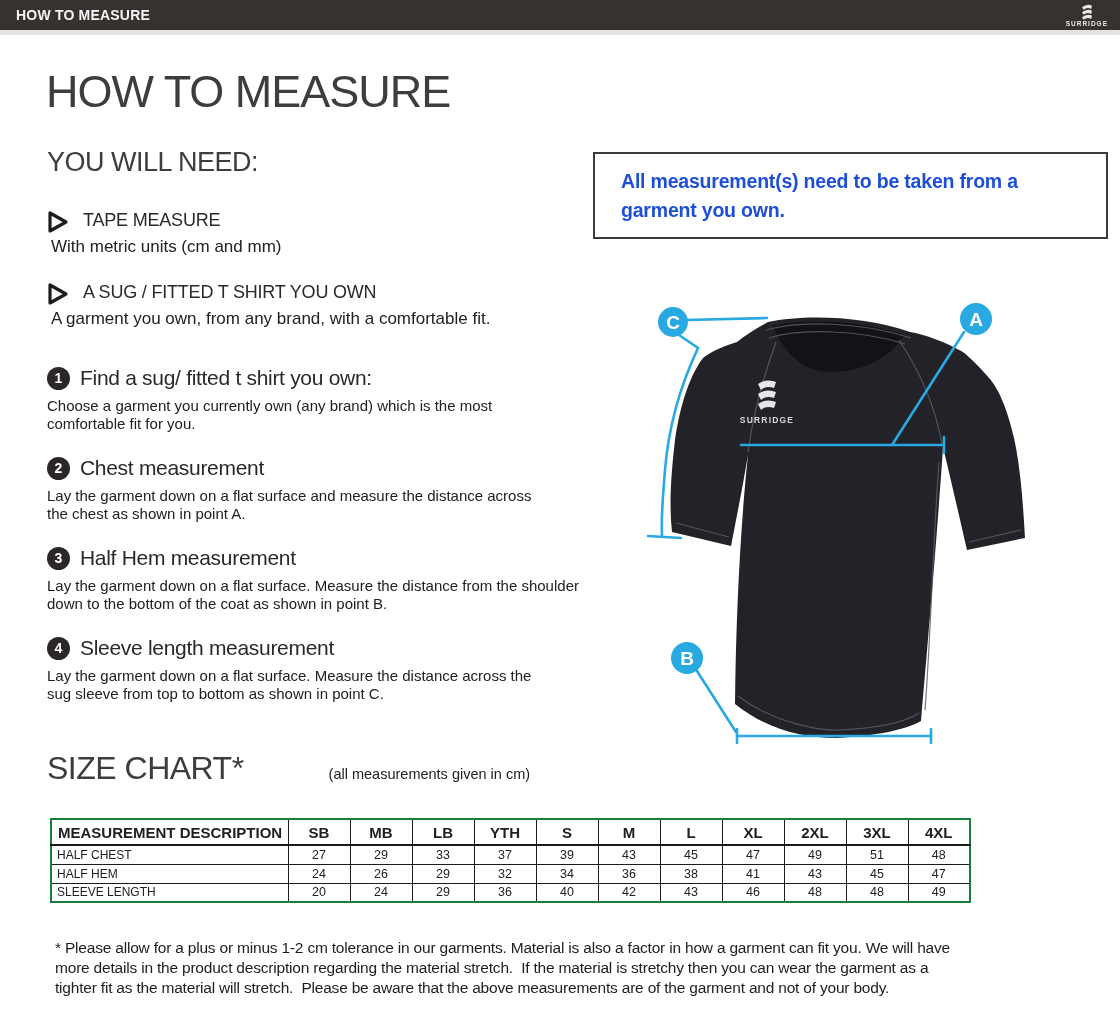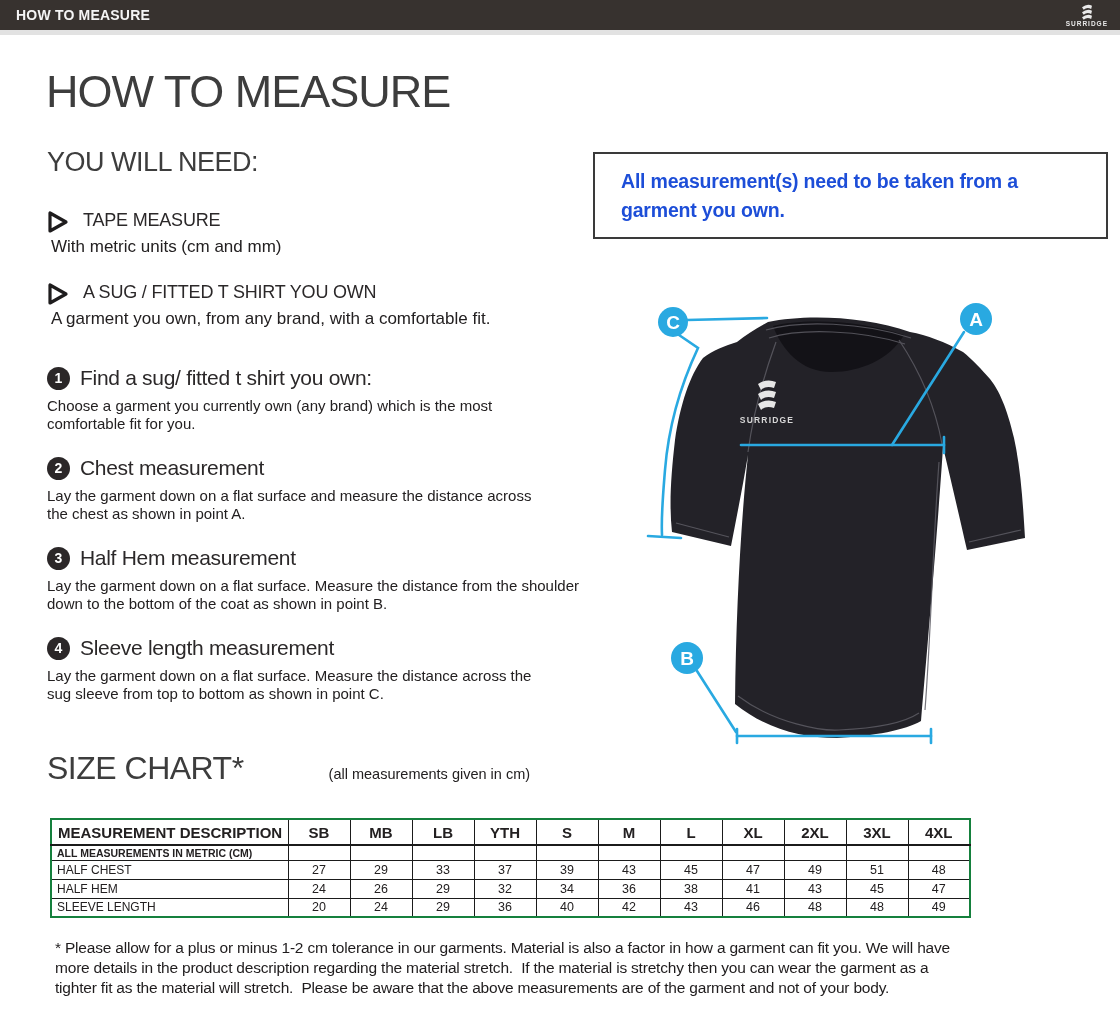--- a/index.html
+++ b/index.html
@@ -221,33 +221,20 @@
       <th>LB</th>
       <th>YTH</th>
       <th>S</th>
       <th>M</th>
       <th>L</th>
       <th>XL</th>
       <th>2XL</th>
       <th>3XL</th>
       <th>4XL</th>
     </tr>
-    <tr class="metric">
-      <td>ALL MEASUREMENTS IN METRIC (CM)</td>
-      <td></td>
-          <td></td>
-          <td></td>
-          <td></td>
-          <td></td>
-          <td></td>
-          <td></td>
-          <td></td>
-          <td></td>
-          <td></td>
-    </tr>
     <tr class="data">
       <td class="lbl">HALF CHEST</td>
       <td>27</td>
       <td>29</td>
       <td>33</td>
       <td>37</td>
       <td>39</td>
       <td>43</td>
       <td>45</td>
       <td>47</td>

